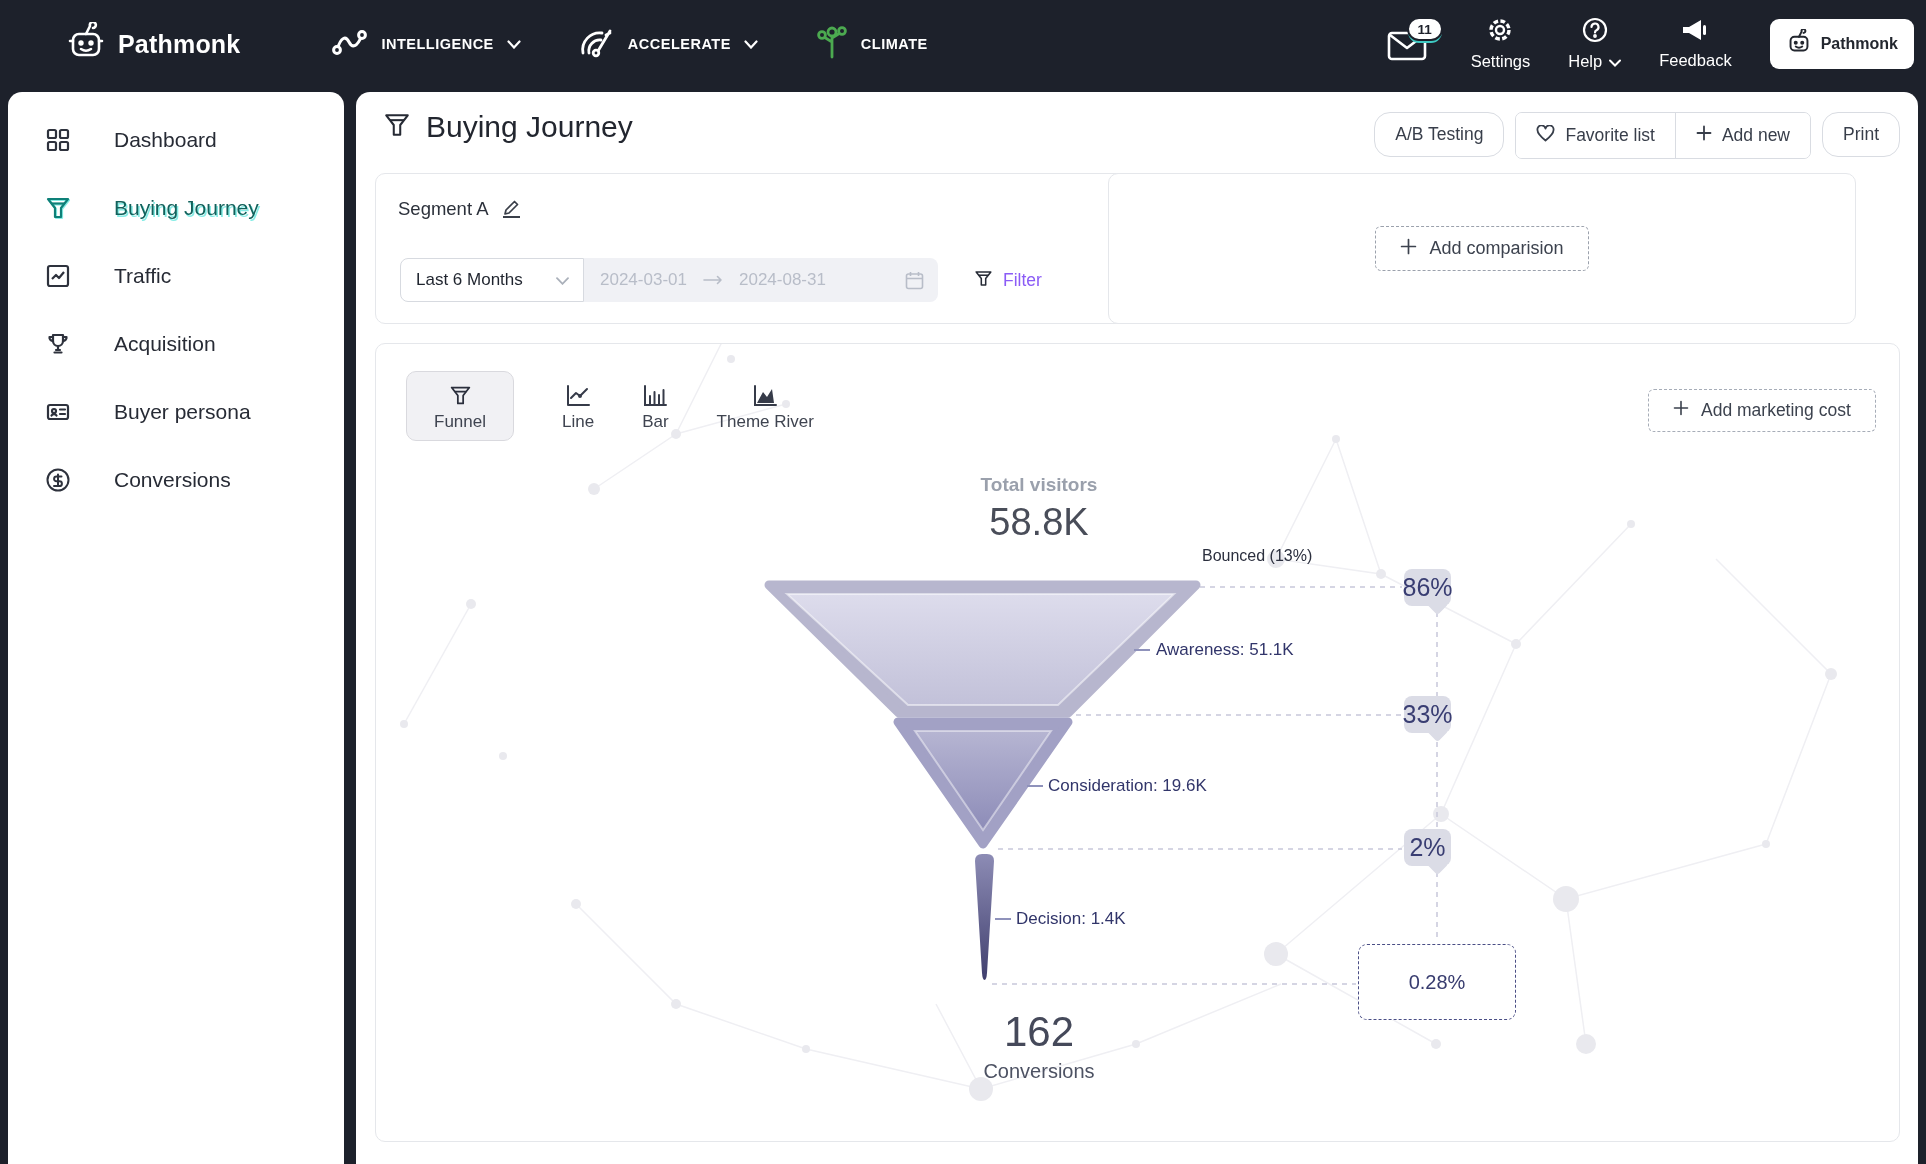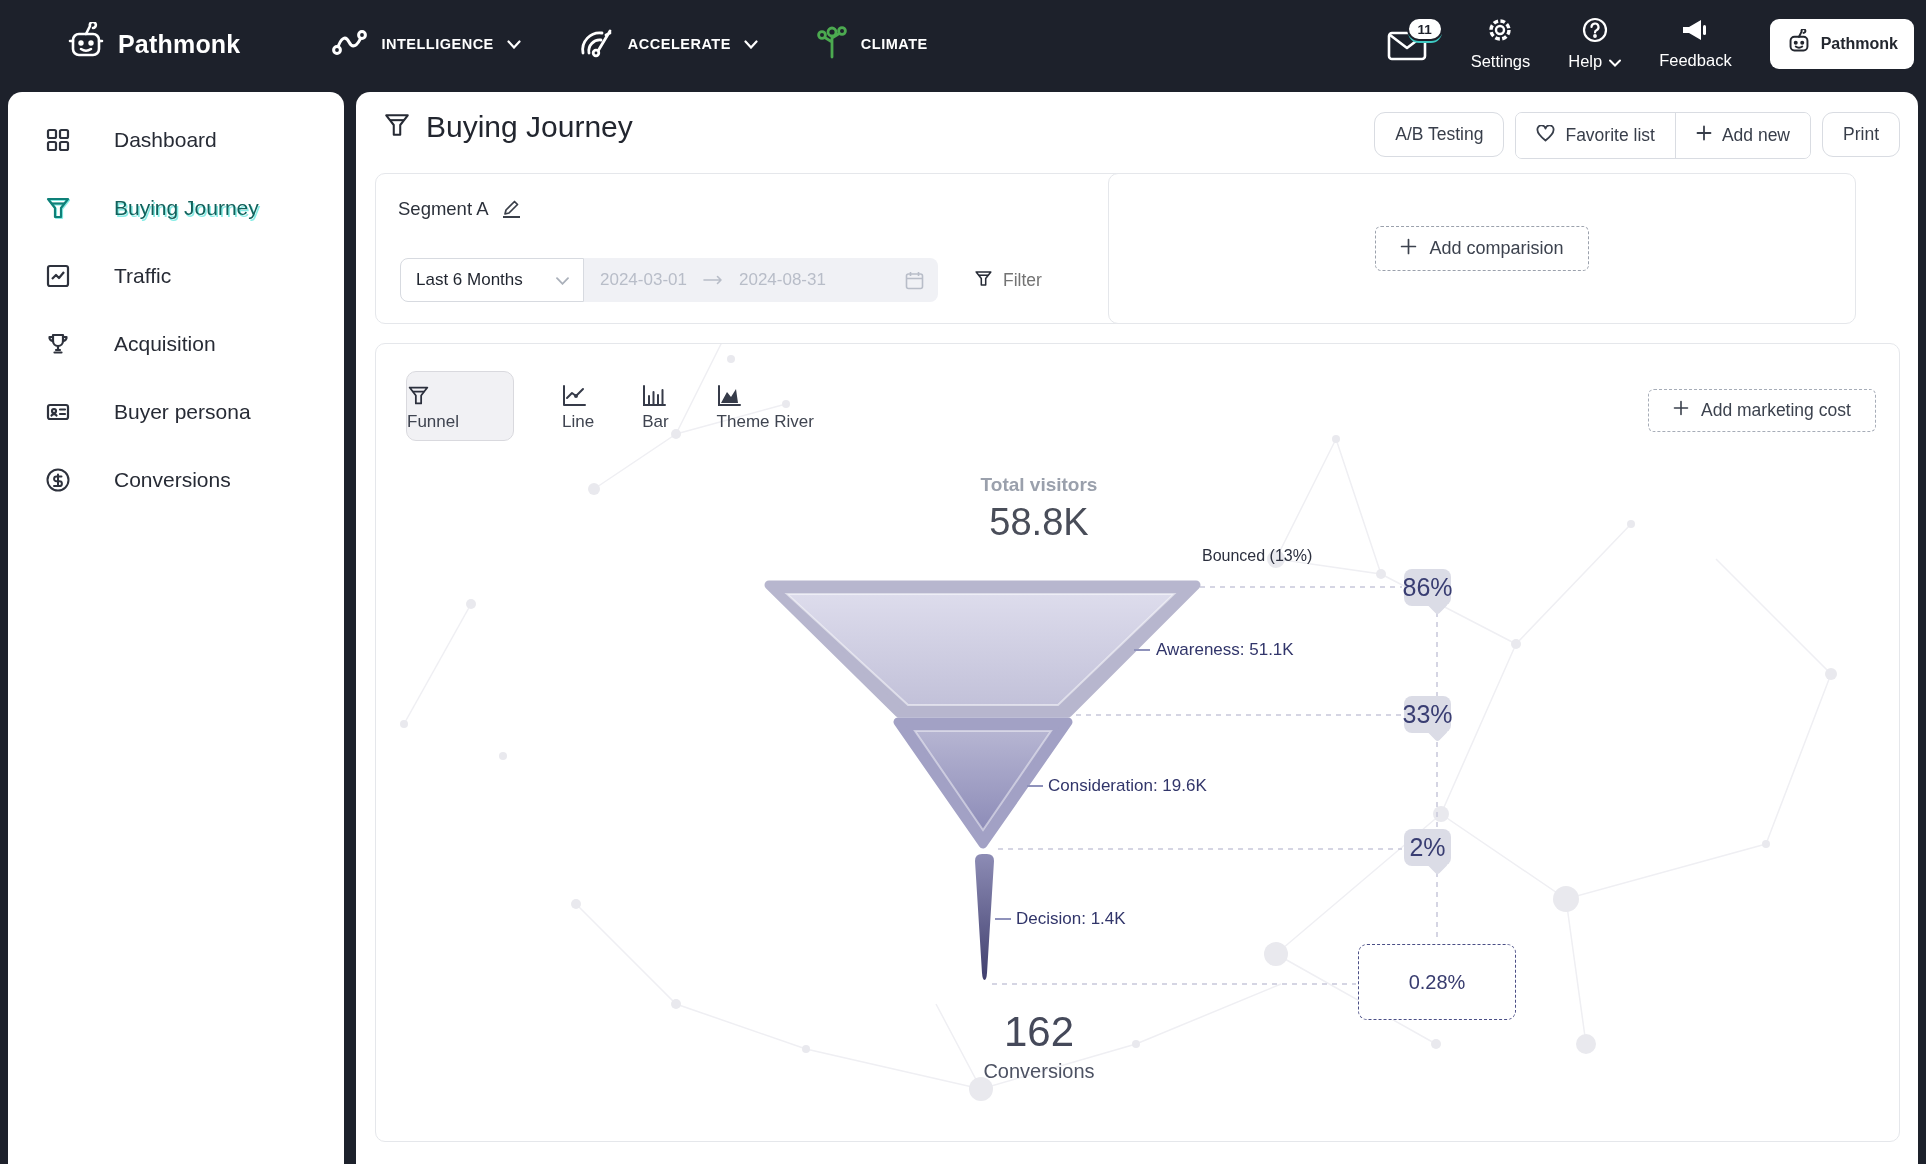--- a/index.html
+++ b/index.html
@@ -42,21 +42,21 @@
     padding-left:37px; font-size:21px; color:#272b35; cursor:pointer; }
   .side-item .s-icon { width:26px; height:26px; color:#2e323d; flex:none; display:flex; }
   .side-item.active { color:#12625c; font-weight:500;
     text-shadow:1.5px 1.5px 0 rgba(94,230,220,.75); }
   .side-item.active .s-icon { color:#0e8078; filter:drop-shadow(1.5px 1.5px 0 rgba(94,230,220,.75)); }
 
   
   .page-head { position:absolute; left:27px; top:18px; display:flex; align-items:center; gap:15px; }
   .page-title { font-size:30px; font-weight:500; color:#22262f; }
   .head-actions { position:absolute; right:18px; top:20px; display:flex; gap:11px; }
-  .btn { background:#fff; border:1px solid #d9dce2; border-radius:11px; height:45px;
+  .btn { background:#fff; border:1px solid #d9dce2; border-radius:16px; height:45px;
     font-size:17.5px; color:#383e4a; padding:0 20px; display:flex; align-items:center;
     gap:10px; cursor:pointer; font-family:inherit; }
   .btn-group { display:flex; border:1px solid #d9dce2; border-radius:7px; overflow:hidden; }
   .btn-group .btn { border:none; border-radius:0; }
   .btn-group .btn + .btn { border-left:1px solid #d9dce2; }
 
   
   .card { position:absolute; background:#fff; border:1px solid #e5e7eb; border-radius:10px; }
   .segment-card { left:19px; top:81px; width:761px; height:151px; }
   .compare-card { left:752px; top:81px; width:748px; height:151px;
@@ -70,29 +70,29 @@
   .seg-controls { position:absolute; left:24px; top:84px; height:44px; display:flex; align-items:center; }
   .preset-select { width:184px; height:44px; border:1px solid #d7dae0; border-radius:8px 0 0 8px;
     background:#fff; display:flex; align-items:center; justify-content:space-between;
     padding:0 14px 0 15px; cursor:pointer; position:relative; z-index:1; }
   .preset-label { font-size:17px; color:#1f242e; }
   .date-range { width:354px; height:44px; background:#f0f1f5; border-radius:0 8px 8px 0;
     display:flex; align-items:center; gap:16px; padding:0 14px 0 16px;
     font-size:17px; color:#b8bdc8; cursor:default; }
   .date-range .cal { margin-left:auto; display:flex; }
   .filter-ctl { display:flex; align-items:center; gap:10px; margin-left:36px; cursor:pointer; }
-  .filter-label { font-size:17.5px; color:#737373; }
+  .filter-label { font-size:17.5px; color:#8b5cf6; }
 
   .dashed-btn { background:#fff; border:1.5px dashed #9ba1ac; border-radius:6px;
     height:45px; padding:0 24px; display:flex; align-items:center; gap:12px;
     font-size:18px; color:#3c424e; cursor:pointer; font-family:inherit; }
 
   
   .tabs { position:absolute; left:30px; top:27px; display:flex; align-items:flex-end; gap:48px; z-index:3; }
-  .tab { display:flex; flex-direction:column; gap:5px; cursor:pointer;
+  .tab { display:flex; flex-direction:column; align-items:center; gap:5px; cursor:pointer;
     color:#3f4450; padding-bottom:9px; }
   .tab .t-icon { height:26px; display:flex; align-items:flex-end; color:#363b49; }
   .tab-label { font-size:17px; }
   .tab.active { background:#f1f1f4; border:1px solid #d9d9de; border-radius:10px;
     width:108px; height:70px; justify-content:center; padding-bottom:0; }
   .mkt-btn { position:absolute; left:1272px; top:45px; z-index:3; }
   .mkt-btn .dashed-btn { border-color:#a7adb8; font-size:17.5px; height:43px; }
 
   
   .chart-layer { position:absolute; inset:0; }

